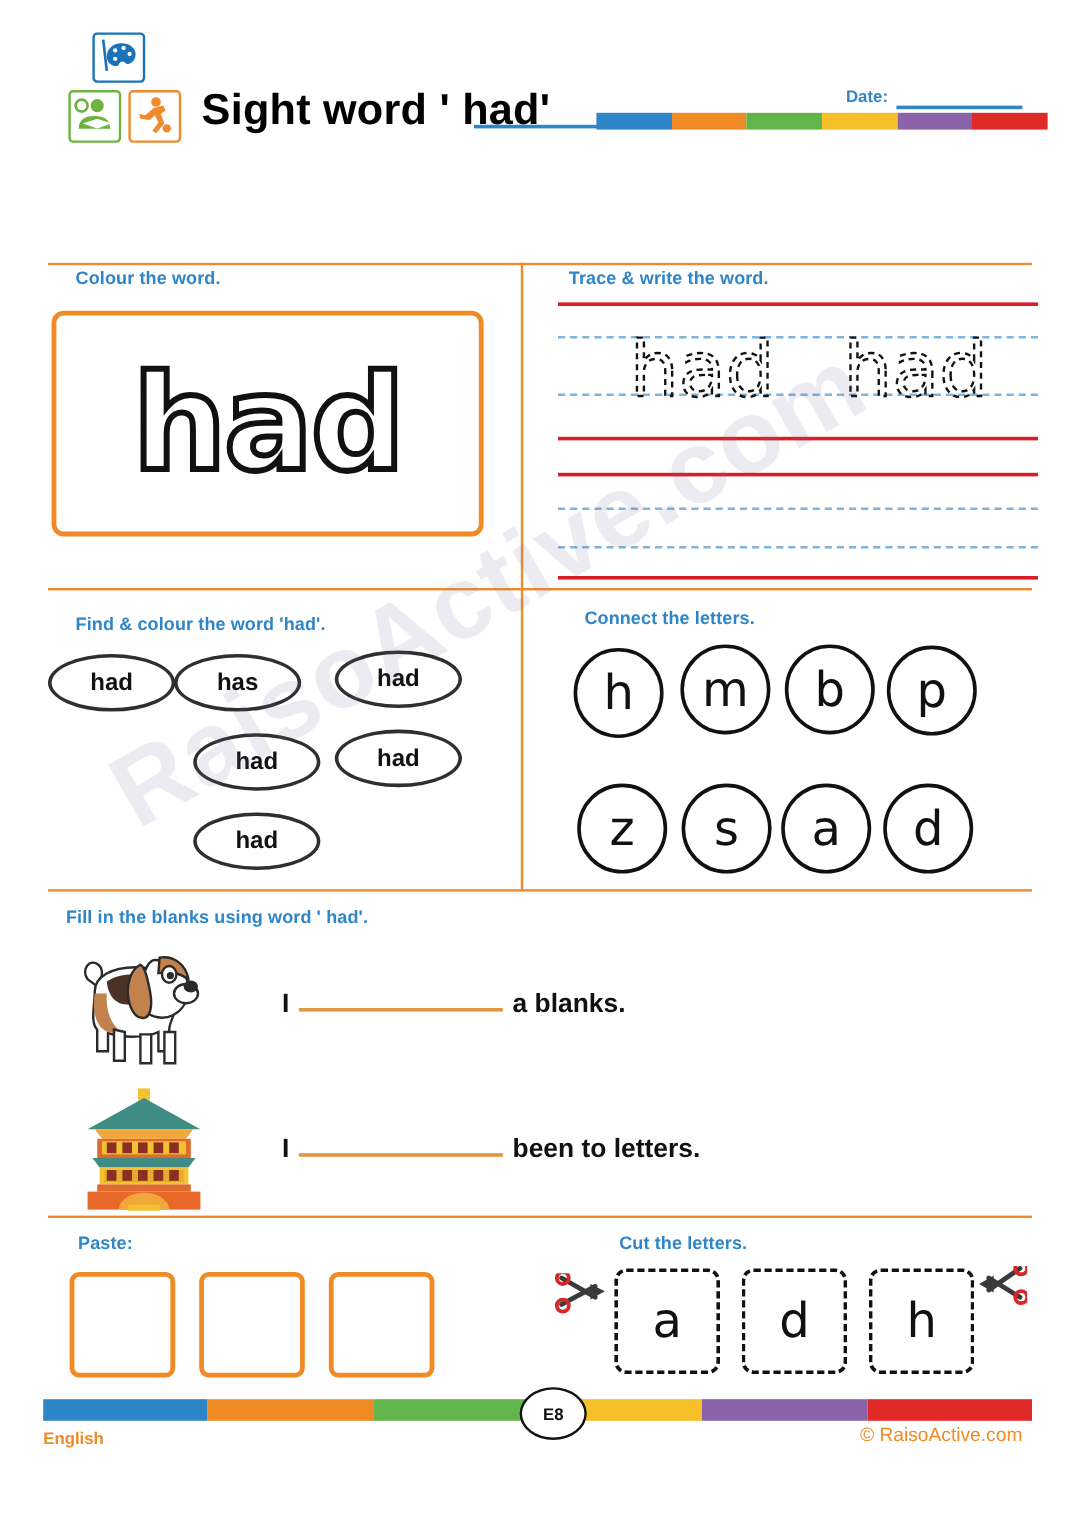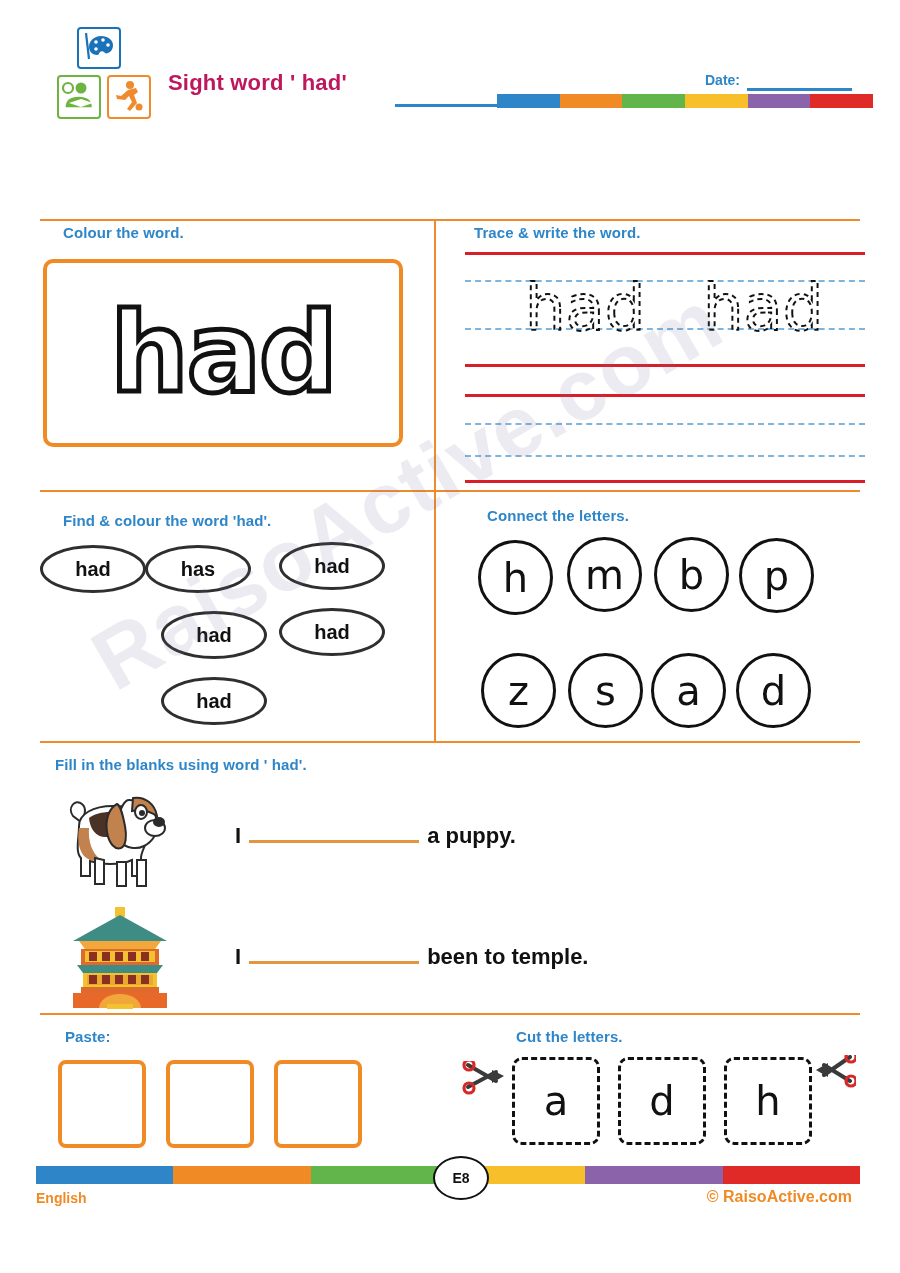--- a/index.html
+++ b/index.html
@@ -21,21 +21,21 @@
   
   .header{position:absolute;left:0;top:0;width:900px;height:128px;}
   .badges{position:absolute;left:57px;top:27px;width:105px;height:92px;}
   .badge{position:absolute;border:2.5px solid;border-radius:4px;box-sizing:border-box;background:#fff;}
   .badge-art{left:20px;top:0;width:44px;height:42px;border-color:#1a73b8;}
   .badge-learn{left:0;top:48px;width:44px;height:44px;border-color:#6cb33f;}
   .badge-sport{left:50px;top:48px;width:44px;height:44px;border-color:#ef8b2c;}
 
   .title{
     position:absolute;left:168px;top:70px;
-    font-size:22px;font-weight:700;color:#be185d;letter-spacing:.2px;white-space:nowrap;
+    font-size:36px;font-weight:700;color:#000000;letter-spacing:.2px;white-space:nowrap;
   }
   .title-rule{position:absolute;left:395px;top:104px;width:105px;height:3px;background:#2e86c8;}
   .date-label{
     position:absolute;right:160px;top:72px;font-size:14px;font-weight:700;color:#2e86c8;
   }
   .date-line{position:absolute;right:48px;top:88px;width:105px;height:3px;background:#2e86c8;}
   .hdr-bar{position:absolute;left:497px;top:94px;width:376px;height:14px;display:flex;}
   .hdr-bar span{flex:1;}
 
   
@@ -123,21 +123,21 @@
   
   .footer-bar{position:absolute;left:36px;top:1166px;width:824px;height:18px;display:flex;}
   .footer-bar span{flex:1;}
   .page-oval{
     position:absolute;left:433px;top:1156px;width:52px;height:40px;
     border:2px solid #111;border-radius:50%;background:#fff;
     display:flex;align-items:center;justify-content:center;
     font-size:14px;font-weight:700;color:#111;z-index:4;
   }
   .footer-left{position:absolute;left:36px;top:1190px;font-size:14px;font-weight:700;color:#f08a24;}
-  .footer-right{position:absolute;right:48px;top:1188px;font-size:16px;font-weight:700;color:#f08a24;margin-left:47px;}
+  .footer-right{position:absolute;right:48px;top:1188px;font-size:16px;font-weight:400;color:#f08a24;margin-left:47px;}
 </style>
 </head>
 <body>
 
 <div class="page">
 
   <div class="watermark">RaisoActive.com</div>
 
   <div class="header">
 
@@ -265,21 +265,21 @@
         <circle cx="87" cy="35" r="3" fill="#2b2b2b"></circle>
 
         <path d="M40 80 l0 26 l9 0 l0 -24 Z" fill="#ffffff" stroke="#2b2b2b" stroke-width="2"></path>
         <path d="M62 84 l0 24 l9 0 l0 -24 Z" fill="#ffffff" stroke="#2b2b2b" stroke-width="2"></path>
         <path d="M82 82 l0 26 l9 0 l0 -26 Z" fill="#ffffff" stroke="#2b2b2b" stroke-width="2"></path>
       </svg>
     </div>
     <div class="fib-sentence">
       <span>I</span>
       <span class="fib-blank"></span>
-      <span>a  puppy.</span>
+      <span>a  blanks.</span>
     </div>
   </div>
 
   <div class="fib-row" style="top:905px;height:105px;">
     <div class="fib-pic">
       <svg width="130" height="105" viewBox="0 0 130 105">
         <rect x="60" y="2" width="10" height="10" fill="#f2c230"></rect>
         <path d="M65 10 L112 36 L18 36 Z" fill="#3e8c84"></path>
         <path d="M24 36 L106 36 L100 44 L30 44 Z" fill="#f2a73a"></path>
         <rect x="26" y="44" width="78" height="16" fill="#e06a2c"></rect>
@@ -303,21 +303,21 @@
           <rect x="86" y="70" width="8" height="9"></rect>
         </g>
         <rect x="18" y="88" width="94" height="15" fill="#e8682a"></rect>
         <path d="M44 103 a21 14 0 0 1 42 0 Z" fill="#f2a73a"></path>
         <rect x="52" y="99" width="26" height="5" fill="#f2c230"></rect>
       </svg>
     </div>
     <div class="fib-sentence" style="top:36px;">
       <span>I</span>
       <span class="fib-blank"></span>
-      <span>been to temple.</span>
+      <span>been to letters.</span>
     </div>
   </div>
 
   <div class="sec-title" style="left:65px;top:1028px;">Paste:</div>
   <div class="paste-boxes">
     <div class="paste-box" style="left:0px;"></div>
     <div class="paste-box" style="left:108px;"></div>
     <div class="paste-box" style="left:216px;"></div>
   </div>
 

